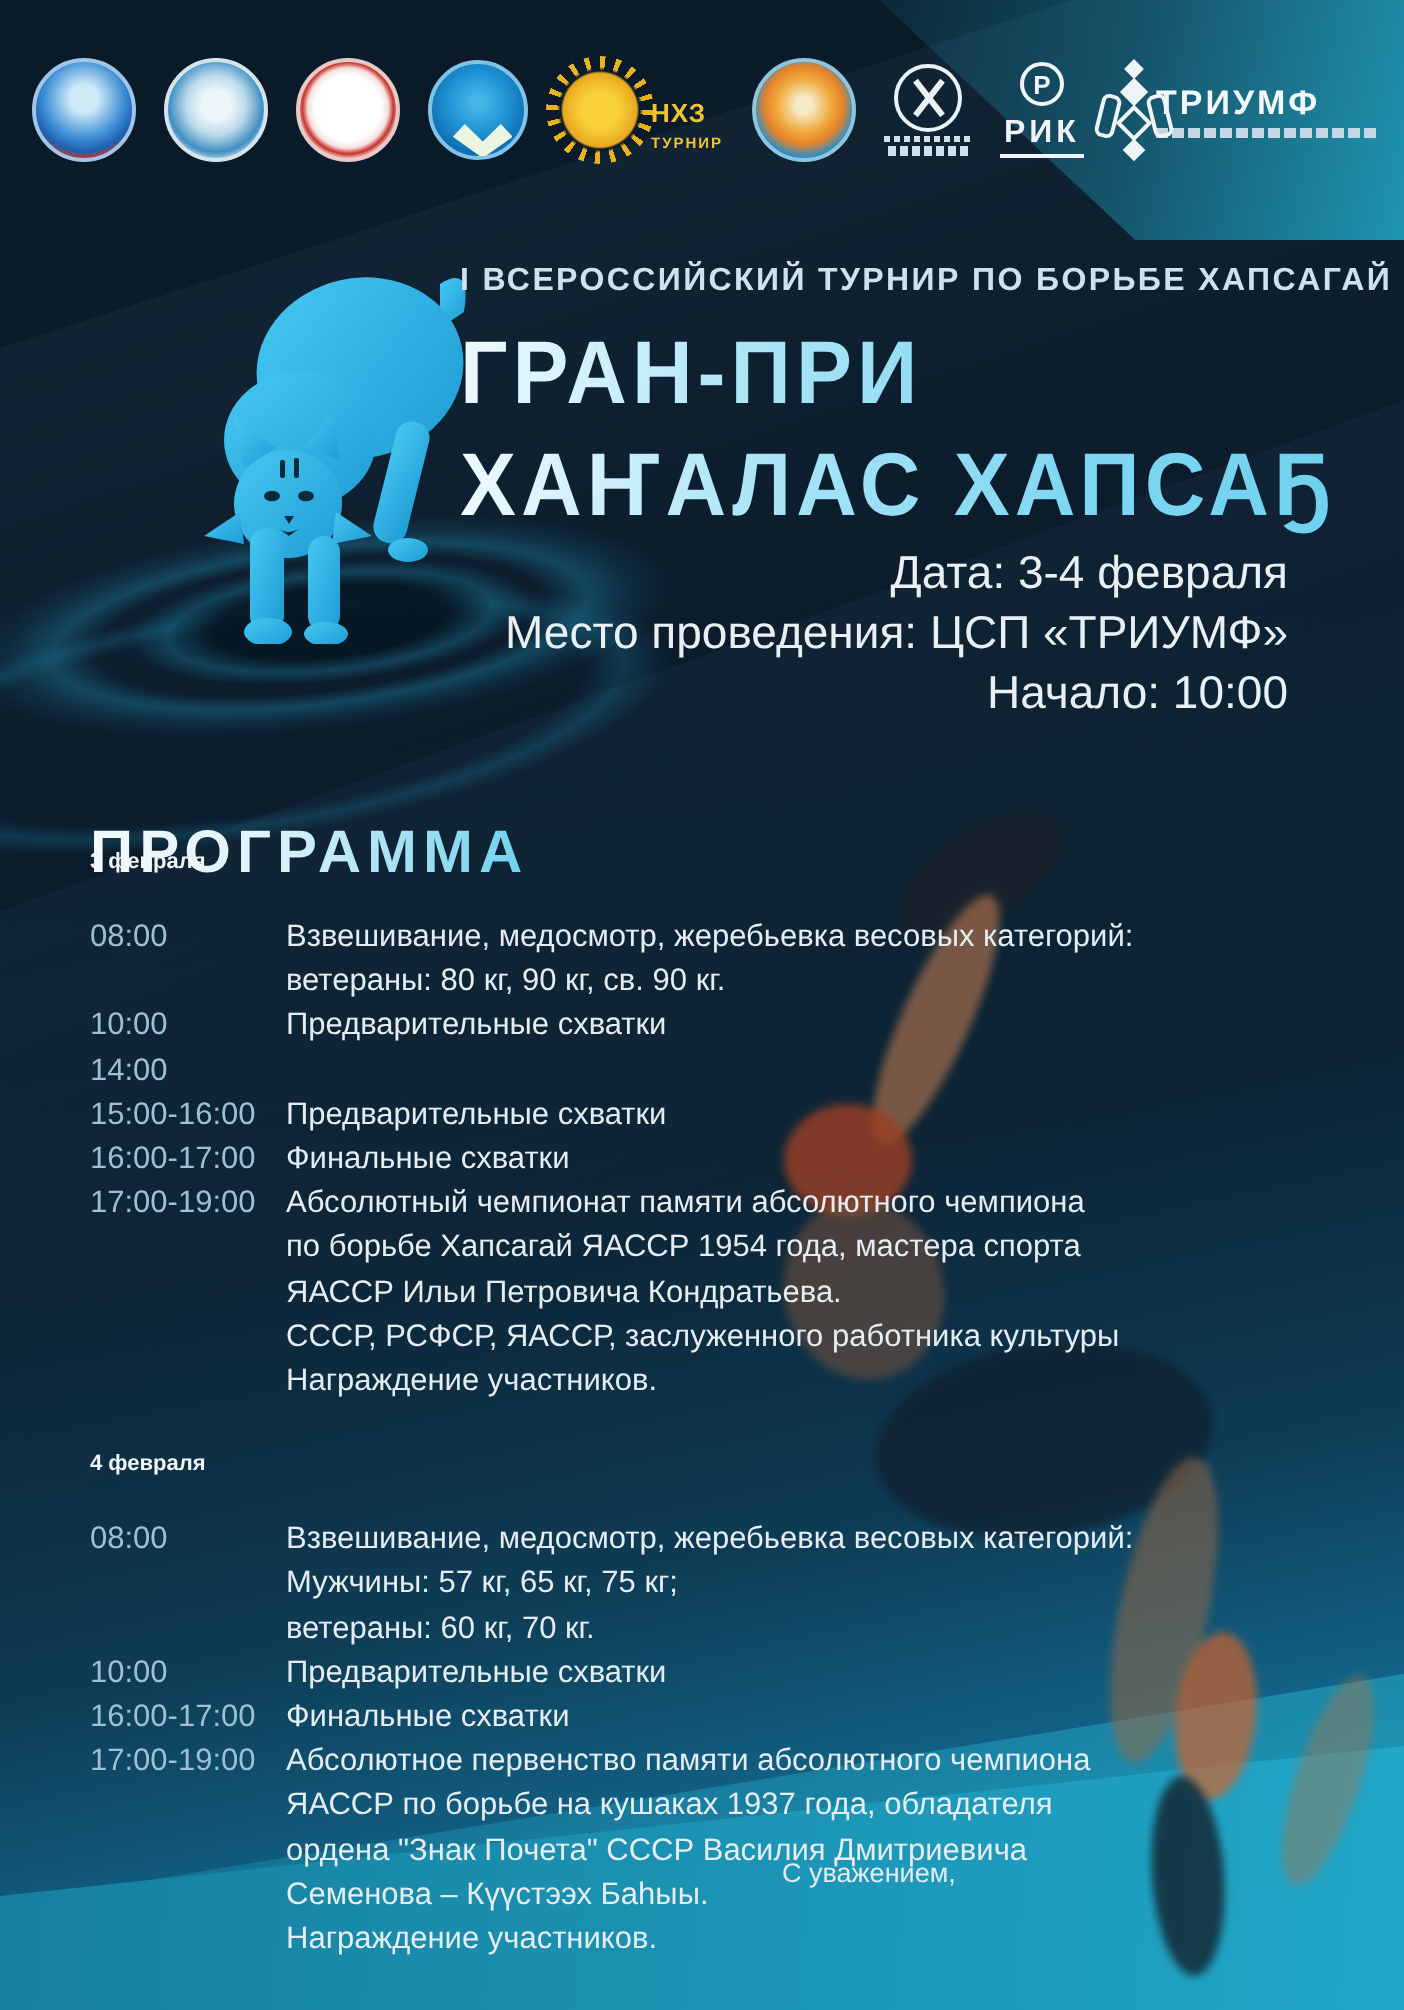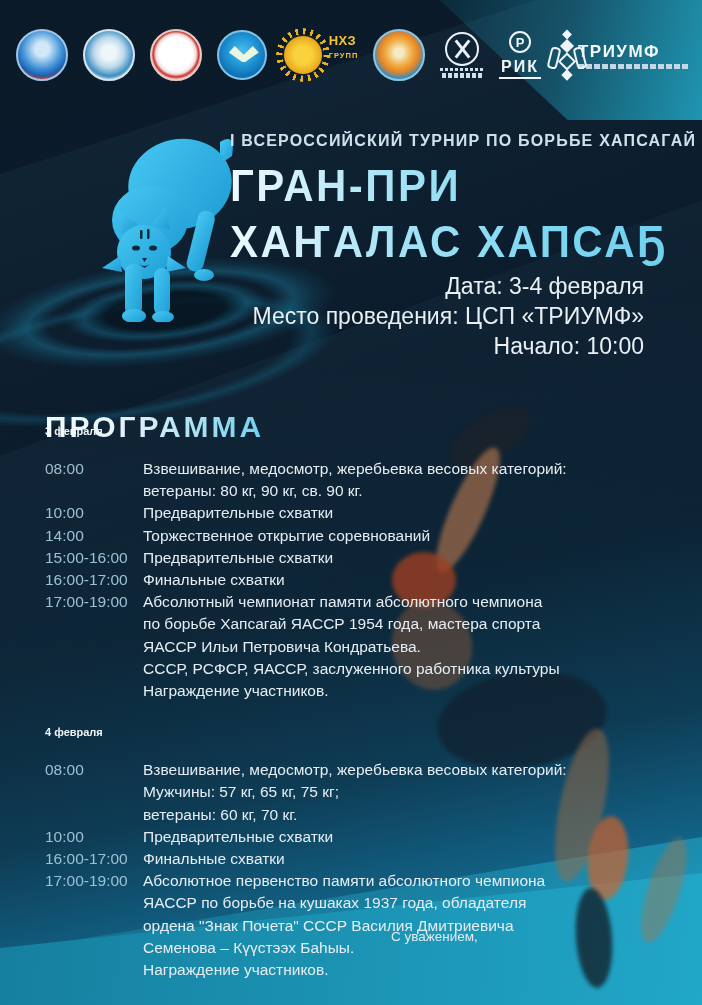--- a/index.html
+++ b/index.html
@@ -31,21 +31,21 @@
     background:radial-gradient(ellipse at center,rgba(0,0,0,0) 42%,rgba(25,105,135,.55) 50%,rgba(20,90,118,.25) 58%,rgba(0,0,0,0) 66%);}
   .swirl.s2{left:-90px;top:300px;width:430px;height:120px;transform:rotate(-9deg);
     background:radial-gradient(ellipse at center,rgba(0,0,0,0) 55%,rgba(22,98,128,.4) 62%,rgba(0,0,0,0) 70%);}
   .swirl.s3{left:60px;top:280px;width:210px;height:62px;transform:rotate(-6deg);
     background:radial-gradient(ellipse at center,rgba(6,22,34,.85) 40%,rgba(22,100,130,.5) 55%,rgba(0,0,0,0) 68%);}
   
   .photo{position:absolute;right:0;top:390px;width:330px;height:615px;opacity:.85;filter:blur(2px);}
   
   .logos{position:absolute;top:26px;left:16px;right:14px;height:58px;
     display:flex;align-items:center;justify-content:space-between;}
-  .logo{display:flex;align-items:flex-start;gap:5px;}
+  .logo{display:flex;align-items:flex-end;gap:5px;}
   .circ{border-radius:50%;}
   .l1{width:52px;height:52px;background:radial-gradient(circle at 50% 38%,#cfe9f7 18%,#3e8fd6 52%,#1b5fb0 70%,#c23a2e 78%,#2f7a3a 92%);border:2px solid #9fc6e8;}
   .l2{width:52px;height:52px;background:radial-gradient(circle at 50% 45%,#eef6fb 20%,#bcd9ea 42%,#3f8ec2 66%,#d8e6ef 80%,#8fb4c9 100%);border:2px solid #d5e5ee;}
   .l3{width:52px;height:52px;background:radial-gradient(circle at 50% 48%,#ffffff 48%,#f4dede 58%,#c8332b 66%,#ffffff 76%,#c8332b 88%);border:2px solid #e7c9c7;}
   .l4{width:50px;height:50px;background:radial-gradient(circle at 50% 42%,#45b6e8 8%,#2196d6 40%,#0f6fb4 72%,#1b86c6 100%);border:2px solid #7fc4e6;}
   .l4 .bird{position:absolute;width:30px;height:16px;margin:14px 0 0 10px;background:#eaf6df;
     clip-path:polygon(0 40%,20% 0,50% 55%,80% 0,100% 40%,55% 100%,45% 100%);}
   .sun{position:relative;width:42px;height:42px;border-radius:50%;
     background:radial-gradient(circle,#f9d23c 30%,#e8a81e 62%,rgba(232,168,30,0) 66%);}
   .sun::before{content:"";position:absolute;inset:-6px;border-radius:50%;
@@ -171,21 +171,21 @@
     <div class="logo circ l1"></div>
     <div class="logo circ l2"></div>
     <div class="logo circ l3"></div>
     <div class="logo circ l4">
         <span class="bird"></span>
       </div>
     <div class="logo">
       <span class="sun"></span>
       <span class="nhz-text">
         <span>НХЗ</span><br>
-        <span class="sub">ГРУПП</span>
+        <span class="sub">ТУРНИР</span>
       </span>
     </div>
     <div class="logo circ l6"></div>
     <div class="logo fed">
       <span class="ring"></span>
       <span class="cap"></span>
       <span class="cap2"></span>
     </div>
     <div class="logo rik">
       <span class="rglyph">Р</span>
@@ -231,23 +231,20 @@
         </div>
       </div>
       <div class="row">
         <span class="time">10:00</span>
         <div class="desc">
           <div>Предварительные схватки</div>
         </div>
       </div>
       <div class="row">
         <span class="time">14:00</span>
-        <div class="desc">
-          <div>Торжественное открытие соревнований</div>
-        </div>
       </div>
       <div class="row">
         <span class="time">15:00-16:00</span>
         <div class="desc">
           <div>Предварительные схватки</div>
         </div>
       </div>
       <div class="row">
         <span class="time">16:00-17:00</span>
         <div class="desc">

